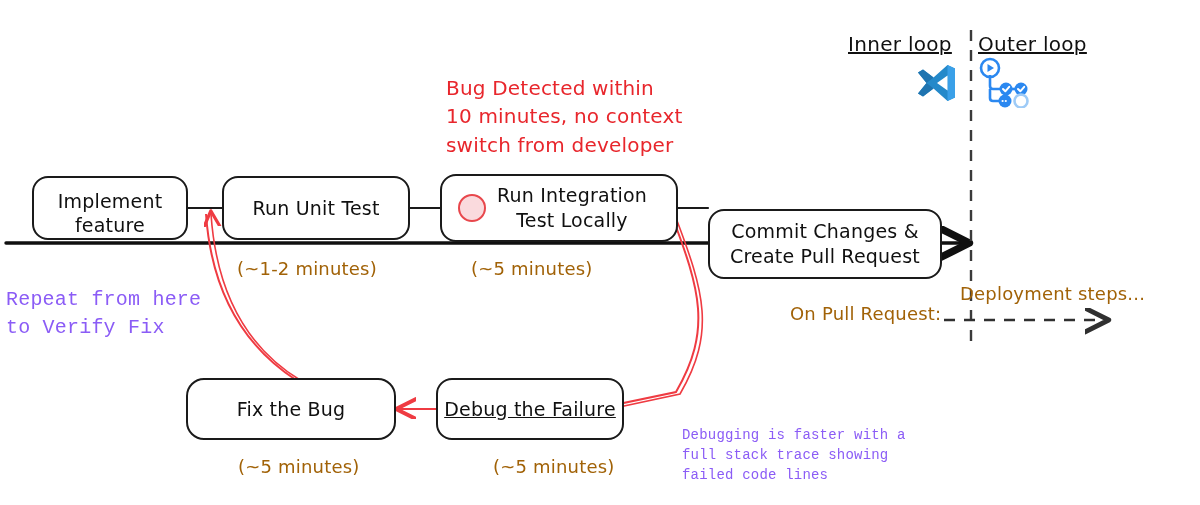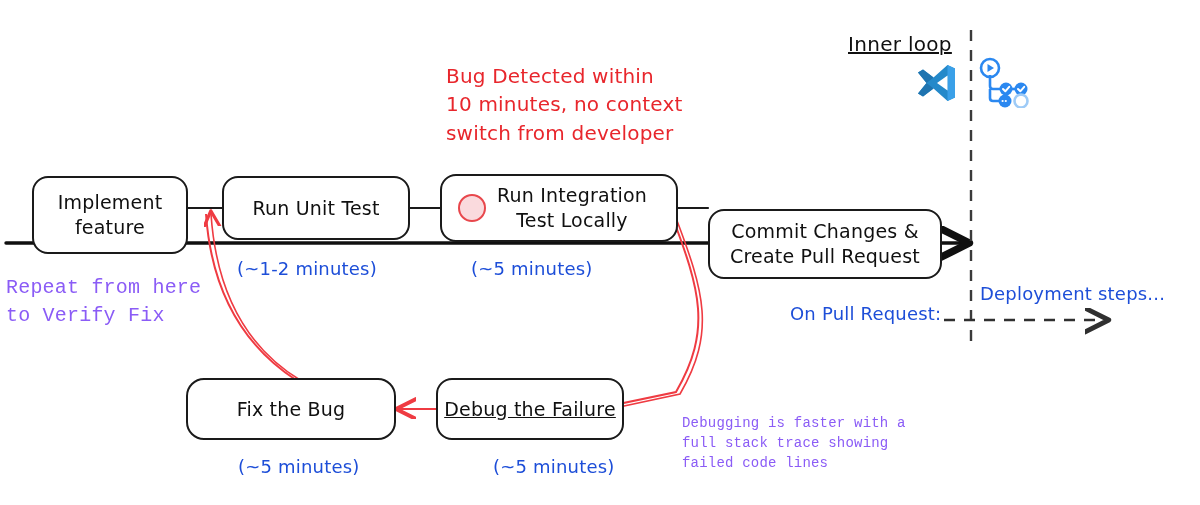--- a/index.html
+++ b/index.html
@@ -46,33 +46,34 @@
     top: 50%;
     transform: translateY(-50%);
     width: 24px;
     height: 24px;
     border-radius: 50%;
     background: #fadadd;
     border: 2px solid #e8474c;
   }
   .caption {
     position: absolute;
-    color: #1d4ed8;
+    color: #a16207;
     font-size: 18px;
     letter-spacing: 0.2px;
     white-space: nowrap;
     z-index: 3;
   }
   .anno {
     position: absolute;
     font-size: 20px;
     line-height: 1.42;
     letter-spacing: 0.2px;
     white-space: pre-line;
     z-index: 3;
+    margin-top: 12px;
   }
   .anno.red { color: #e8262c; }
   .anno.black { color: #8b5cf6; font-family: Liberation Mono, monospace; }
   .loop-label {
     position: absolute;
     font-size: 20px;
     color: #101010;
     letter-spacing: 0.3px;
     white-space: nowrap;
     z-index: 3;
@@ -124,21 +125,21 @@
     <g>
       <path d="M296,380 C250,350 212,300 206,214" stroke="#ef3b42" stroke-width="2" fill="none"></path>
       <path d="M300,380 C254,352 217,302 211,214" stroke="#ef3b42" stroke-width="1.6" fill="none" marker-end="url(#redArrow)"></path>
     </g>
 
     <g>
       <path d="M450,409 L400,409" stroke="#ef3b42" stroke-width="2" fill="none" marker-end="url(#redArrow)"></path>
     </g>
   </svg>
 
-  <div class="node" style="left:32px; top:176px; width:156px; height:78px;">
+  <div class="node" style="left:32px; top:176px; width:156px; height:64px;align-items:flex-end;">
     <span class="node-label">Implement
 feature</span>
   </div>
 
   <div class="node" style="left:222px; top:176px; width:188px; height:64px;">
     <span class="node-label">Run Unit Test</span>
   </div>
 
   <div class="node has-dot" style="left:440px; top:174px; width:238px; height:68px;">
     <span class="dot"></span>
@@ -167,20 +168,21 @@
   <div class="anno red" style="left:446px; top:62px;">Bug Detected within
 10 minutes, no context
 switch from developer</div>
   <div class="anno black" style="left:6px; top:274px;">Repeat from here
 to Verify Fix</div>
   <div class="anno black" style="left:682px; top:414px; font-size:14px;">Debugging is faster with a
 full stack trace showing
 failed code lines</div>
 
   <div class="loop-label" style="left:848px; top:32px;">Inner loop</div>
+  <div class="loop-label" style="left:978px; top:32px;">Outer loop</div>
 
   <div class="icon-box" style="left:914px; top:62px; width:44px; height:42px;">
     <svg viewBox="0 0 44 42" width="44" height="42">
       <path d="M33.5,3 L41,6.6 L41,35.4 L33.5,39 L19.5,26.5 L9,34.5 L4,31.5 L12.5,21 L4,10.5 L9,7.5 L19.5,15.5 Z" fill="#2489ca"></path>
       <path d="M33.5,3 L41,6.6 L41,35.4 L33.5,39 L33.5,27 L33.5,15 Z" fill="#3aa0e8"></path>
       <path d="M33.5,13.5 L33.5,28.5 L23,21 Z" fill="#ffffff"></path>
       <path d="M4,10.5 L9,7.5 L19.5,15.5 L12.5,21 Z" fill="#1f74b0"></path>
       <path d="M4,31.5 L9,34.5 L19.5,26.5 L12.5,21 Z" fill="#1f74b0"></path>
     </svg>
   </div>
@@ -199,15 +201,15 @@
       <circle cx="45" cy="33" r="6.5" fill="#2b88f0"></circle>
       <path d="M42,33 L44.3,35.3 L48.2,30.8" fill="none" stroke="#ffffff" stroke-width="2" stroke-linecap="round" stroke-linejoin="round"></path>
       <circle cx="29" cy="45" r="6.5" fill="#2b88f0"></circle>
       <circle cx="26.6" cy="45" r="1.1" fill="#ffffff"></circle>
       <circle cx="29.8" cy="45" r="1.1" fill="#ffffff"></circle>
       <circle cx="45" cy="45" r="6.5" fill="none" stroke="#9ecbf7" stroke-width="2.6"></circle>
     </svg>
   </div>
 
   <div class="caption" style="left:790px; top:303px;">On Pull Request:</div>
-  <div class="caption" style="left:980px; top:283px;">Deployment steps...</div>
+  <div class="caption" style="left:960px; top:283px;">Deployment steps...</div>
 
 </div>
 
 </body></html>

